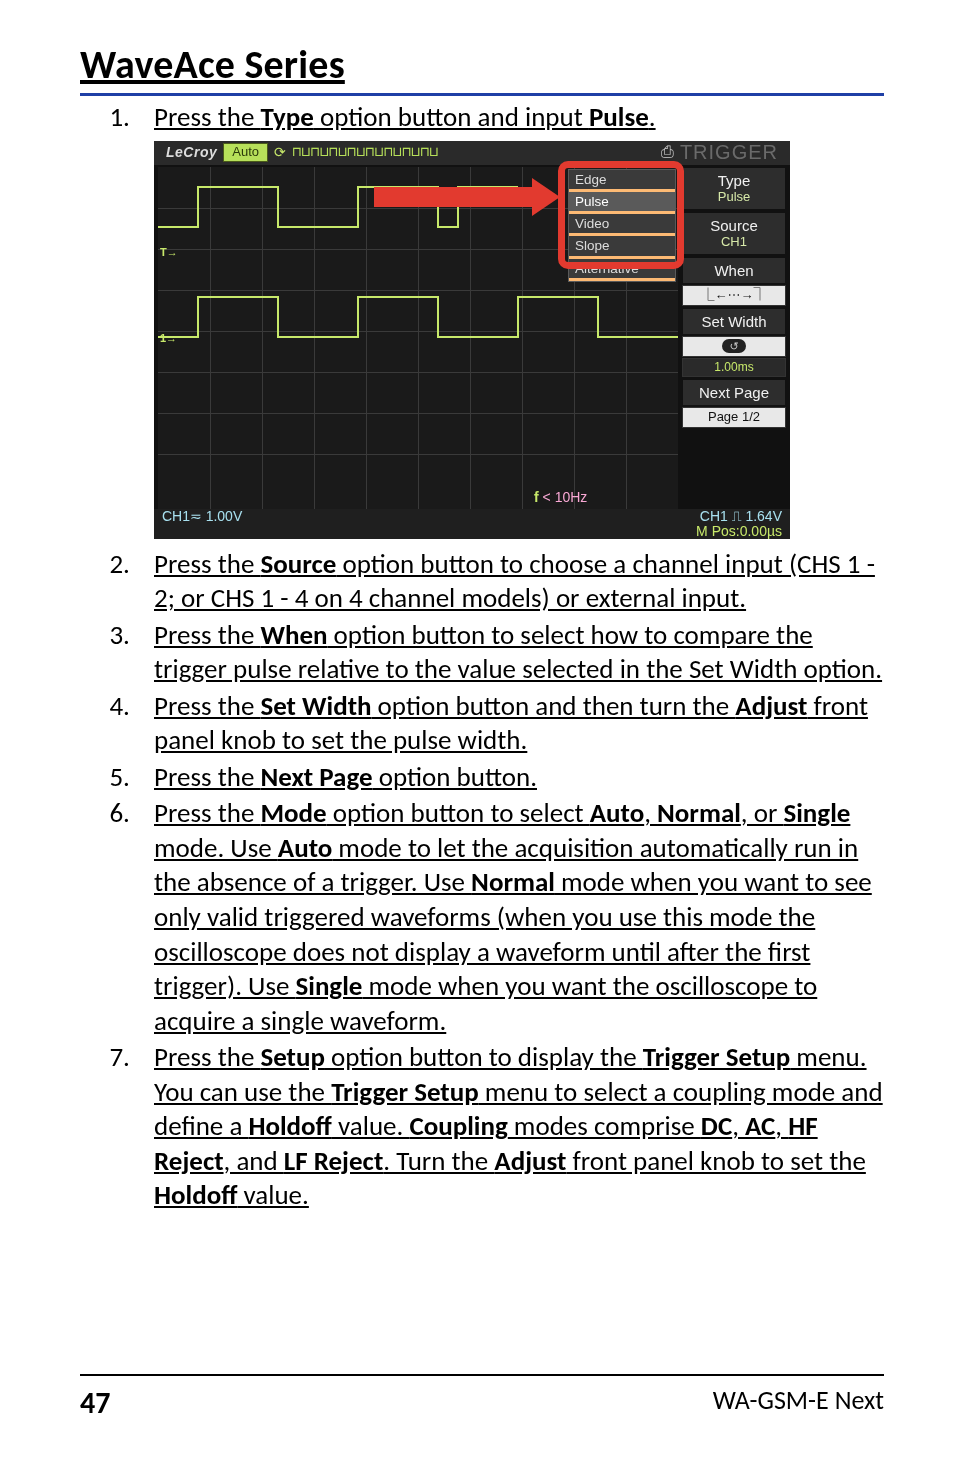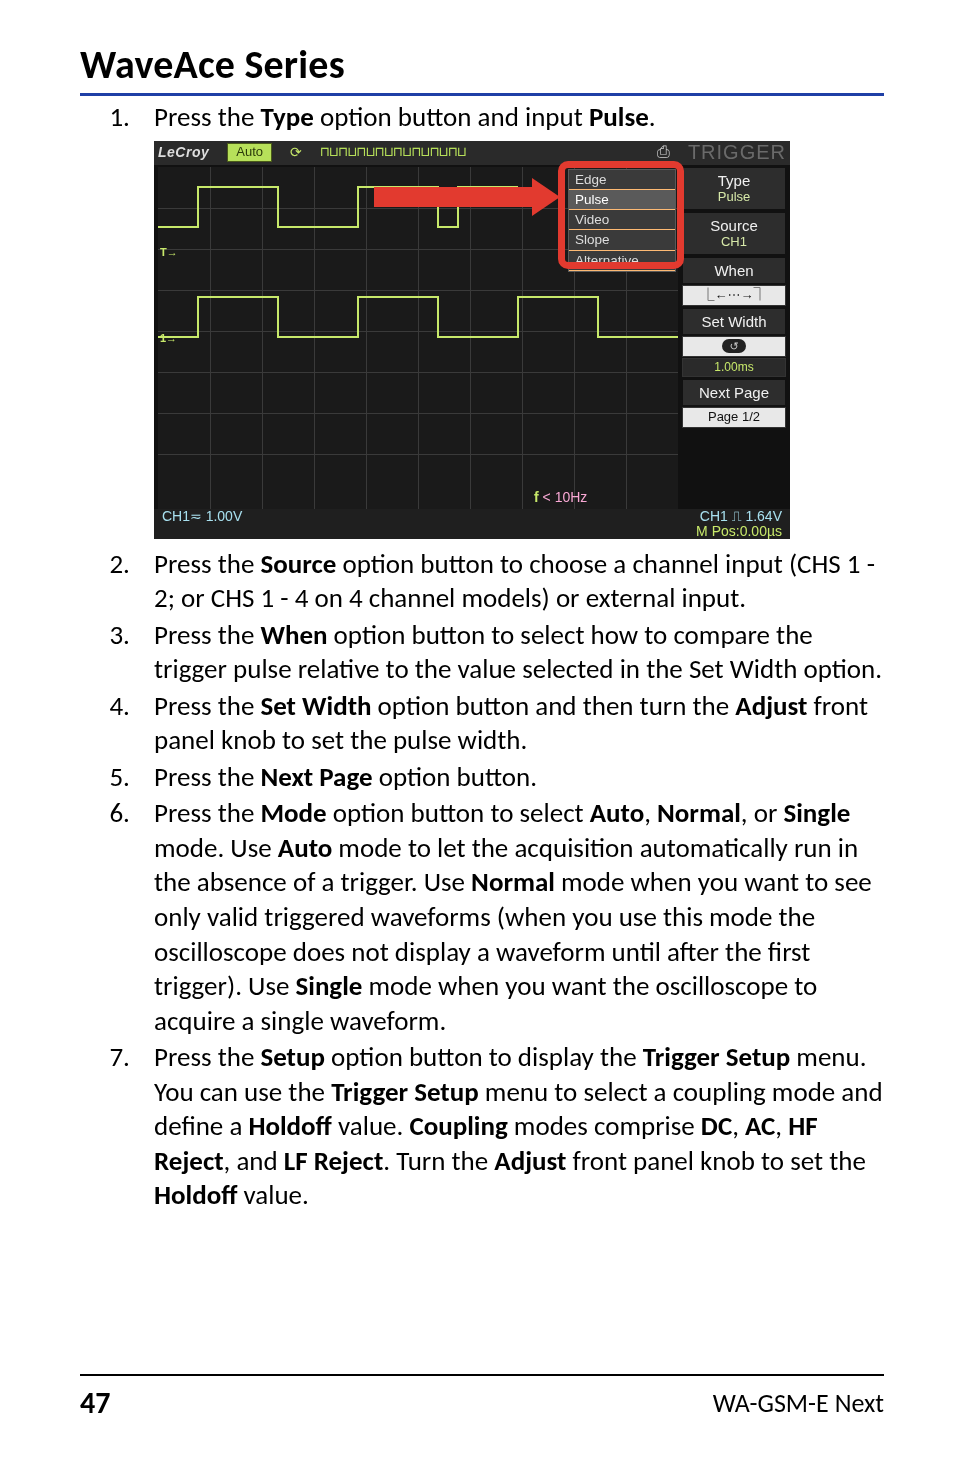--- a/index.html
+++ b/index.html
@@ -10,20 +10,21 @@
     font-family: Calibri, "Segoe UI", Arial, sans-serif;
     background: #fff;
     color: #000;
     width: 954px;
   }
   .page {
     width: 954px;
     min-height: 1475px;
     padding: 40px 70px 50px 80px;
     position: relative;
+    text-decoration: underline;
   }
   .title {
     font-size: 40px;
     font-weight: 700;
     margin: 0 0 4px 0;
     letter-spacing: 0.2px;
   }
   .hr {
     height: 3px;
     background: #1f3fa6;
@@ -53,22 +54,22 @@
     overflow: hidden;
     font-family: Arial, sans-serif;
   }
   .scope .topbar {
     position: absolute;
     left: 0; top: 0; right: 0;
     height: 24px;
     background: #2a2a2a;
     display: flex;
     align-items: center;
-    gap: 18px;
-    padding: 0 4px;
+    gap: 6px;
+    padding: 0 12px;
     color: #777;
     font-size: 14px;
   }
   .scope .brand {
     color: #ddd;
     font-weight: 700;
     font-style: italic;
     letter-spacing: 0.5px;
   }
   .scope .badge {
@@ -167,21 +168,21 @@
     top: 28px;
     width: 108px;
     background: #3a3a3a;
     border: 1px solid #5a5a5a;
     font-size: 13.5px;
     color: #ddd;
     z-index: 3;
   }
   .scope .dropdown .opt {
     padding: 1px 6px;
-    border-bottom: 1px solid #fdba74;
+    border-bottom: 3px solid #fdba74;
   }
   .scope .dropdown .opt.sel {
     background: #5a5a5a;
     color: #fff;
   }
 
   .scope .redbox {
     position: absolute;
     border: 7px solid #e23a2f;
     border-radius: 10px;
@@ -259,21 +260,21 @@
     bottom: 54px;
   }
   .footer-line {
     height: 2px;
     background: #000;
     margin-bottom: 8px;
   }
   .footer-row {
     display: flex;
     justify-content: space-between;
-    align-items: center;
+    align-items: flex-start;
     font-size: 26px;
   }
   .footer-row .pg {
     font-weight: 700;
     font-size: 30px;
   }
 </style>
 </head>
 <body>
 

